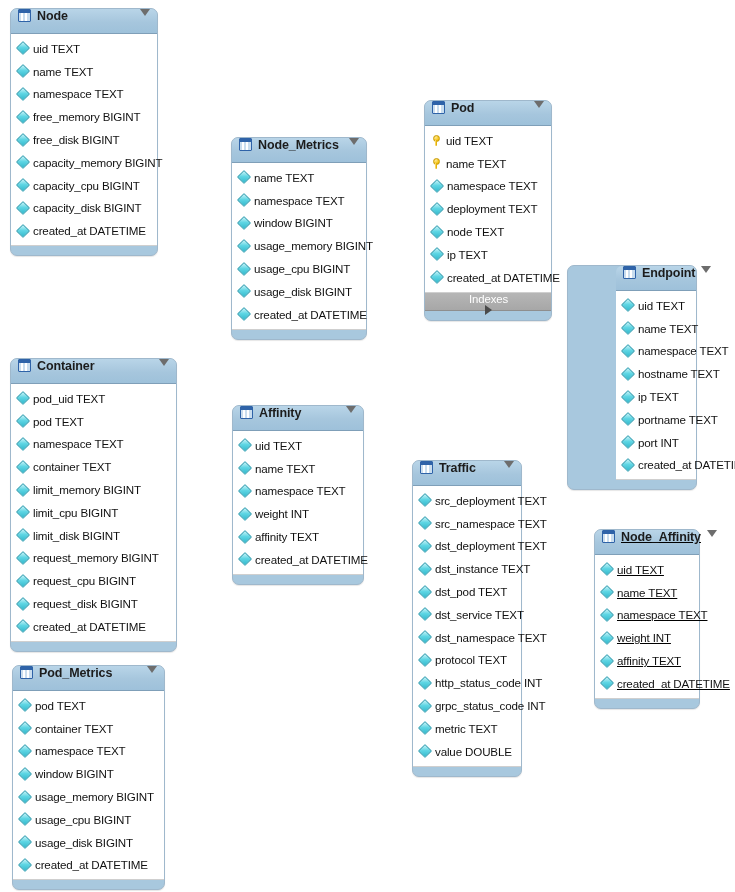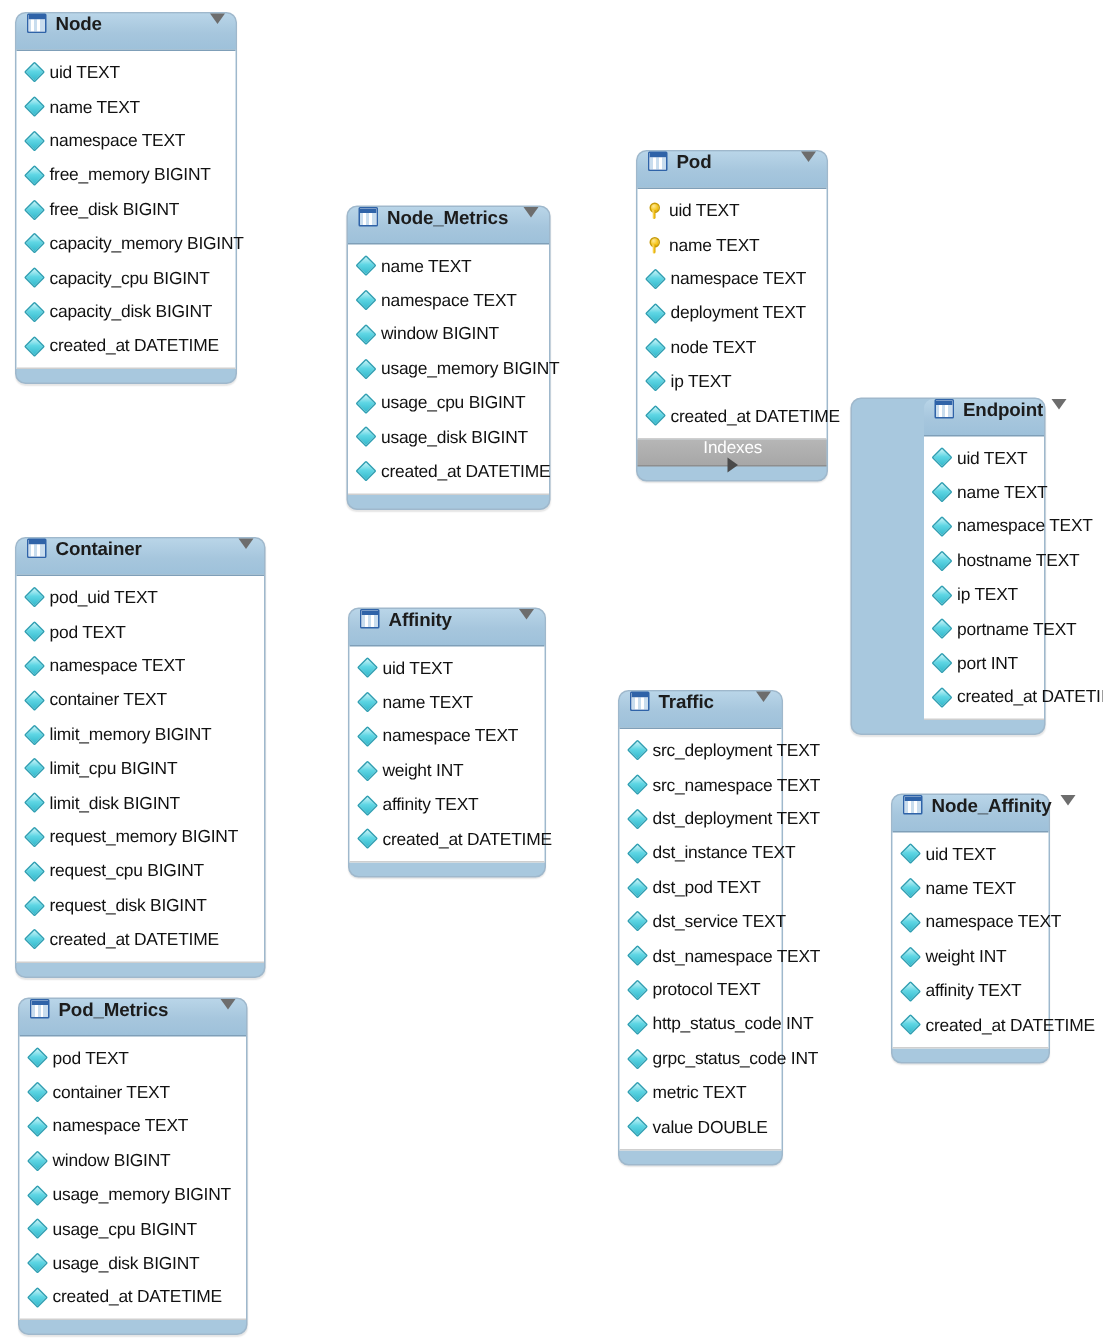--- a/index.html
+++ b/index.html
@@ -485,21 +485,21 @@
         <div class="field-row">
           <span class="icon-diamond"></span>
           <span class="field-name">metric TEXT</span>
         </div>
         <div class="field-row">
           <span class="icon-diamond"></span>
           <span class="field-name">value DOUBLE</span>
         </div>
       </div>
     </div>
-    <div class="table-card" style="left: 594px; top: 529px; width: 106px;">
+    <div class="table-card" style="left: 594px; top: 529px; width: 106px; text-decoration: underline;">
       <div class="tc-header">
         <span class="icon-table"></span>
         <span class="tc-title">Node_Affinity</span>
         <span class="icon-caret"></span>
       </div>
       <div class="tc-body">
         <div class="field-row">
           <span class="icon-diamond"></span>
           <span class="field-name">uid TEXT</span>
         </div>

